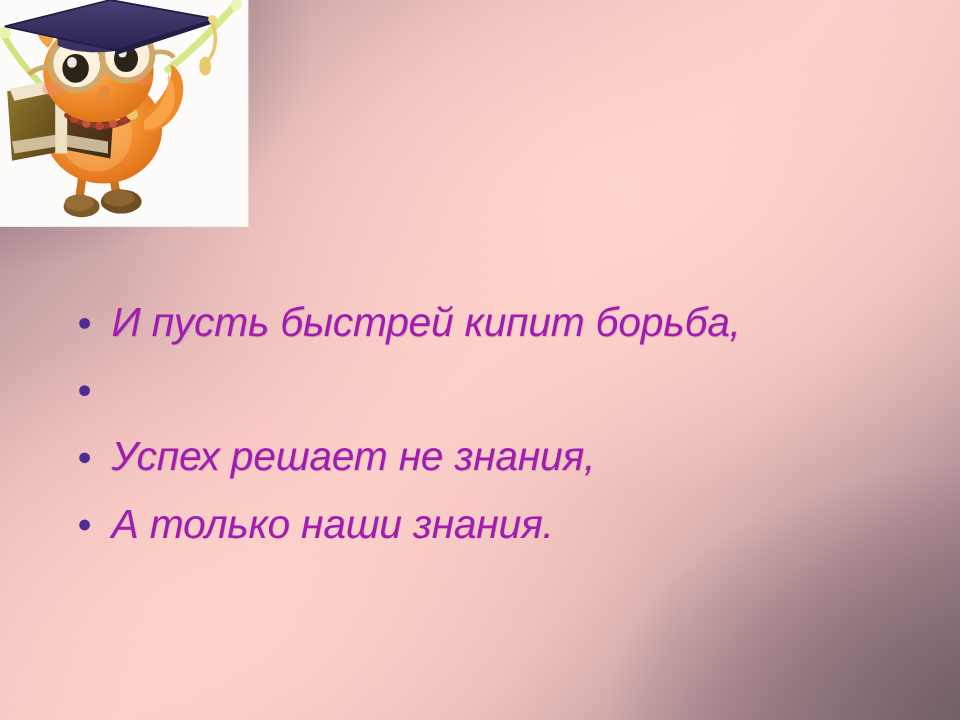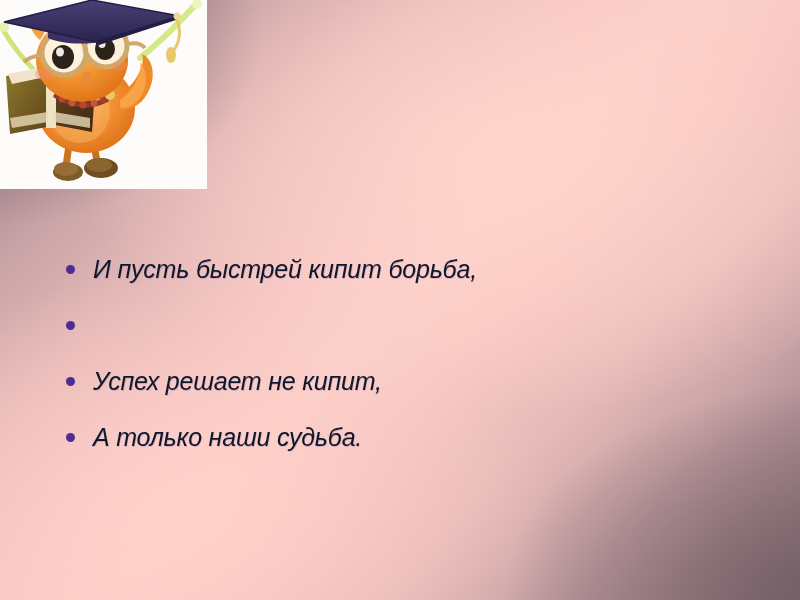--- a/index.html
+++ b/index.html
@@ -105,24 +105,24 @@
     height: 9px;
     border-radius: 50%;
     background: #4d2d93;
     margin-top: 20px;
     margin-right: 18px;
   }
   .verse-text {
     font-family: "Liberation Sans", sans-serif;
     font-style: italic;
     font-weight: 400;
-    font-size: 25px;
+    font-size: 34px;
     line-height: 48px;
     letter-spacing: -0.2px;
-    color: #0f172a;
+    color: #a21caf;
     white-space: nowrap;
     text-shadow: 0.6px 0.6px 0 rgba(120,90,160,0.28);
   }
 </style>
 </head>
 <body>
 
 <div id="slide">
 
   <div class="bg-base"></div>
@@ -243,22 +243,22 @@
       <span class="bullet"></span>
       <span class="verse-text">И пусть быстрей кипит борьба,</span>
     </div>
 
     <div class="verse-line">
       <span class="bullet"></span>
     </div>
 
     <div class="verse-line">
       <span class="bullet"></span>
-      <span class="verse-text">Успех решает не кипит,</span>
-    </div>
-
-    <div class="verse-line">
-      <span class="bullet"></span>
-      <span class="verse-text">А только наши судьба.</span>
+      <span class="verse-text">Успех решает не знания,</span>
+    </div>
+
+    <div class="verse-line">
+      <span class="bullet"></span>
+      <span class="verse-text">А только наши знания.</span>
     </div>
 
   </div>
 </div>
 
 </body></html>

